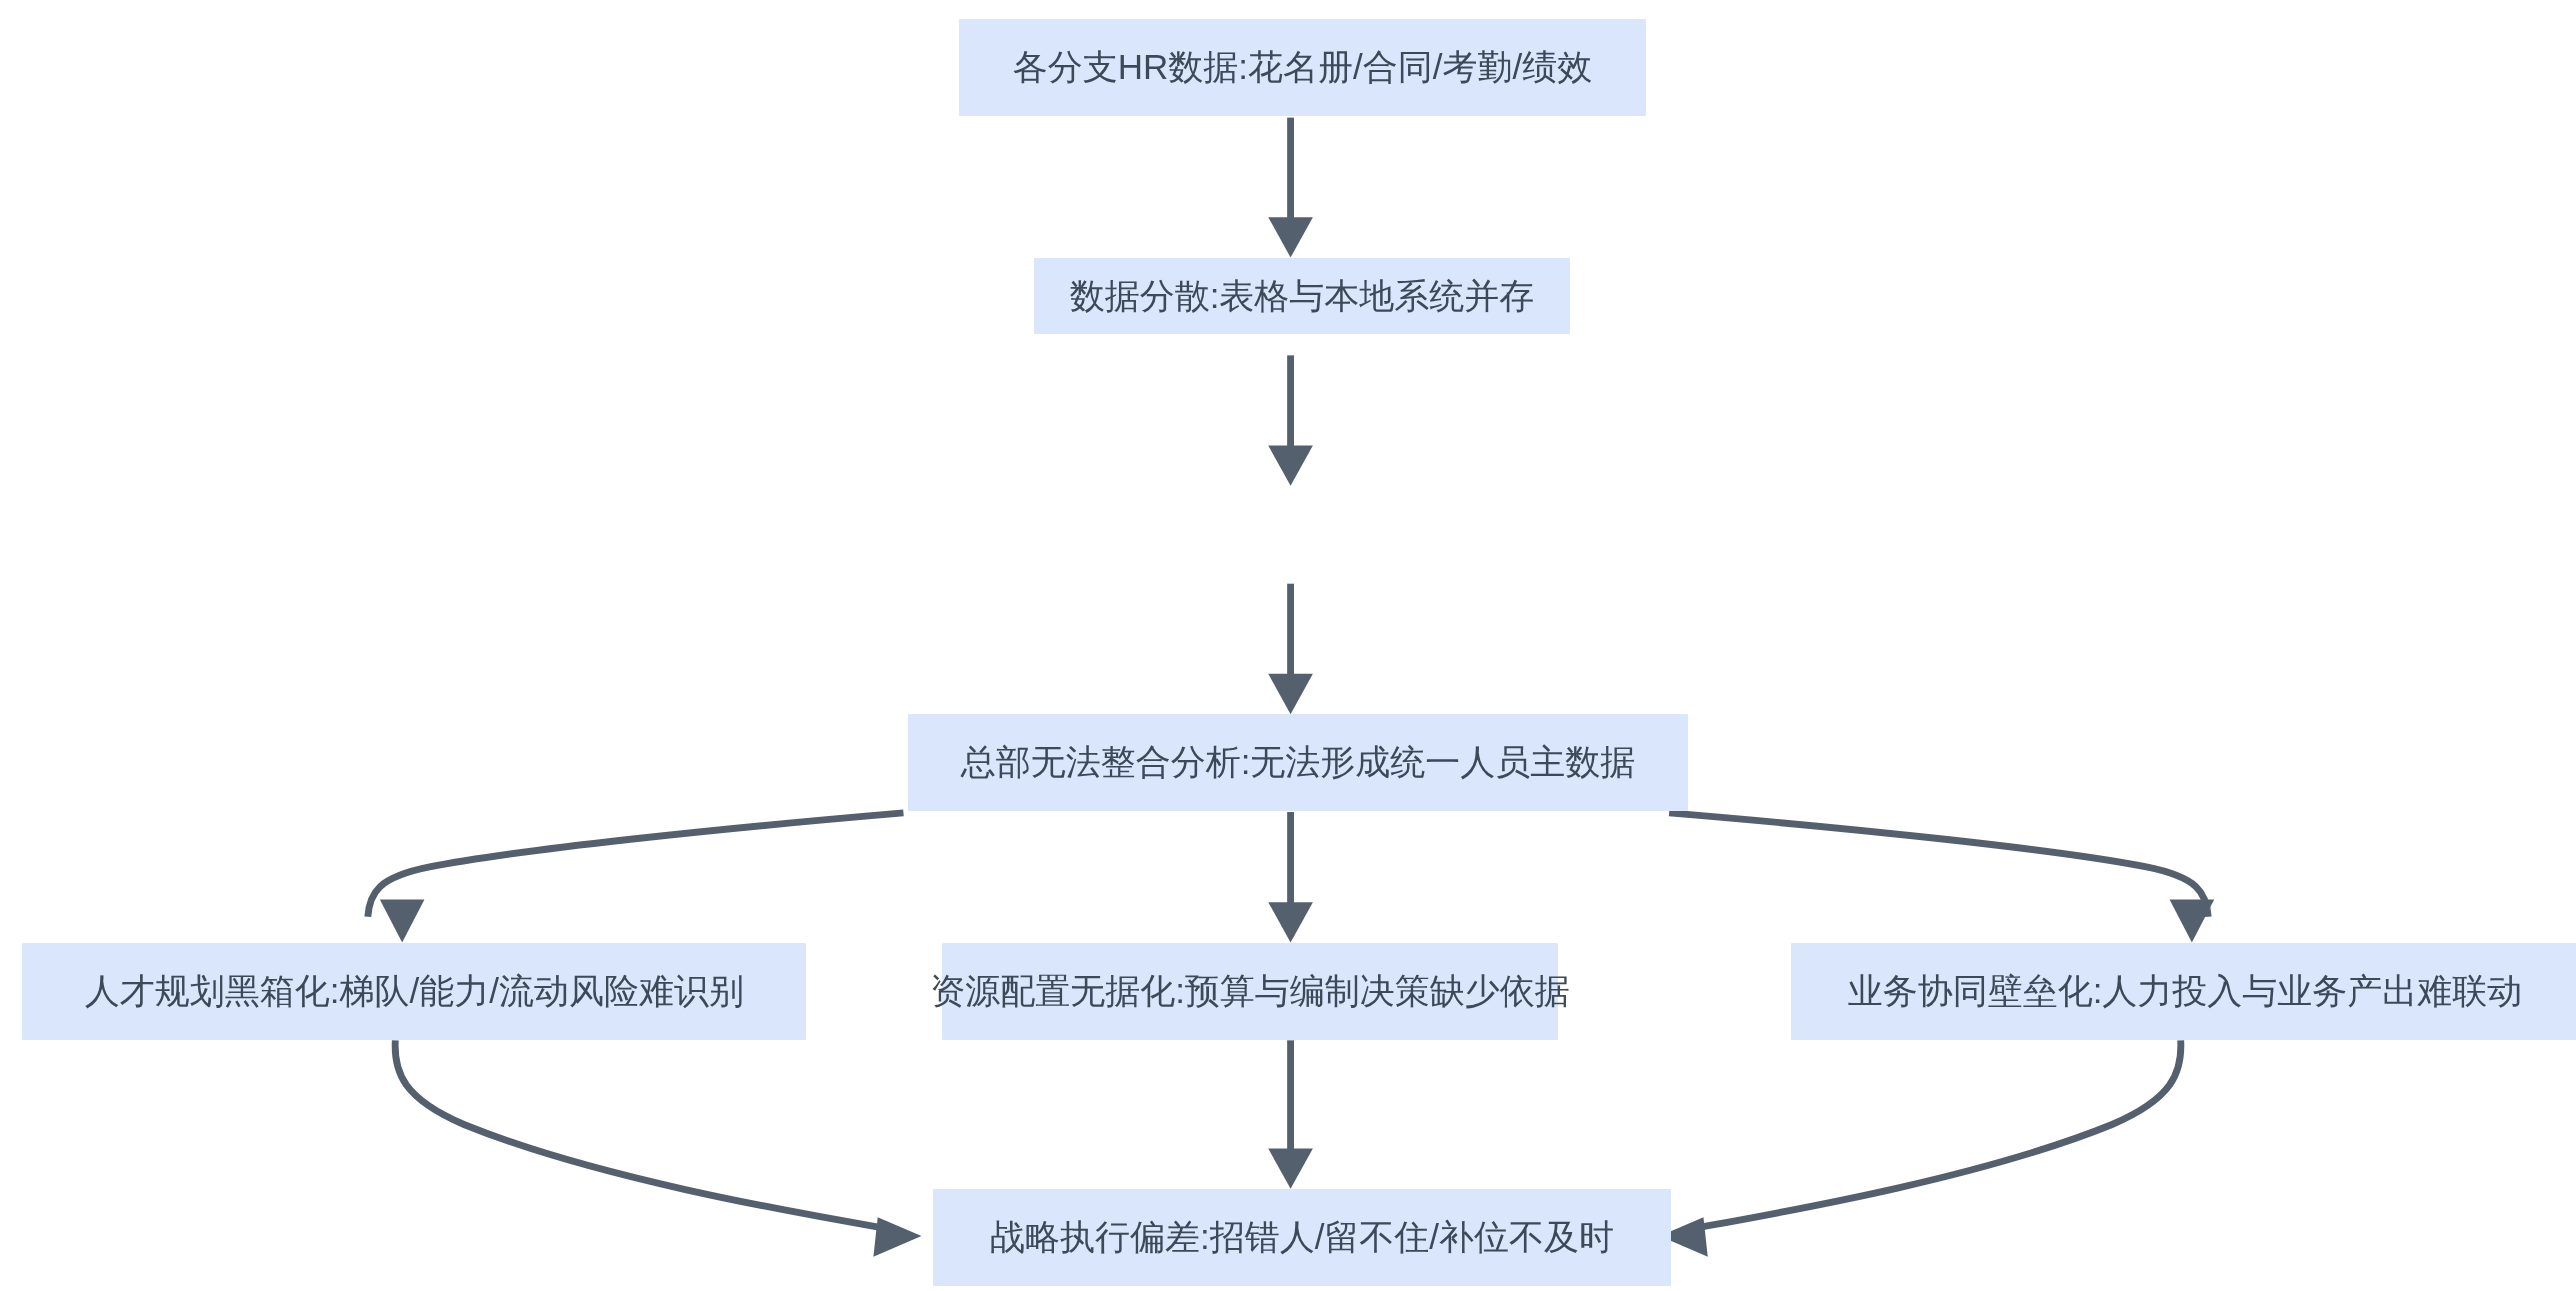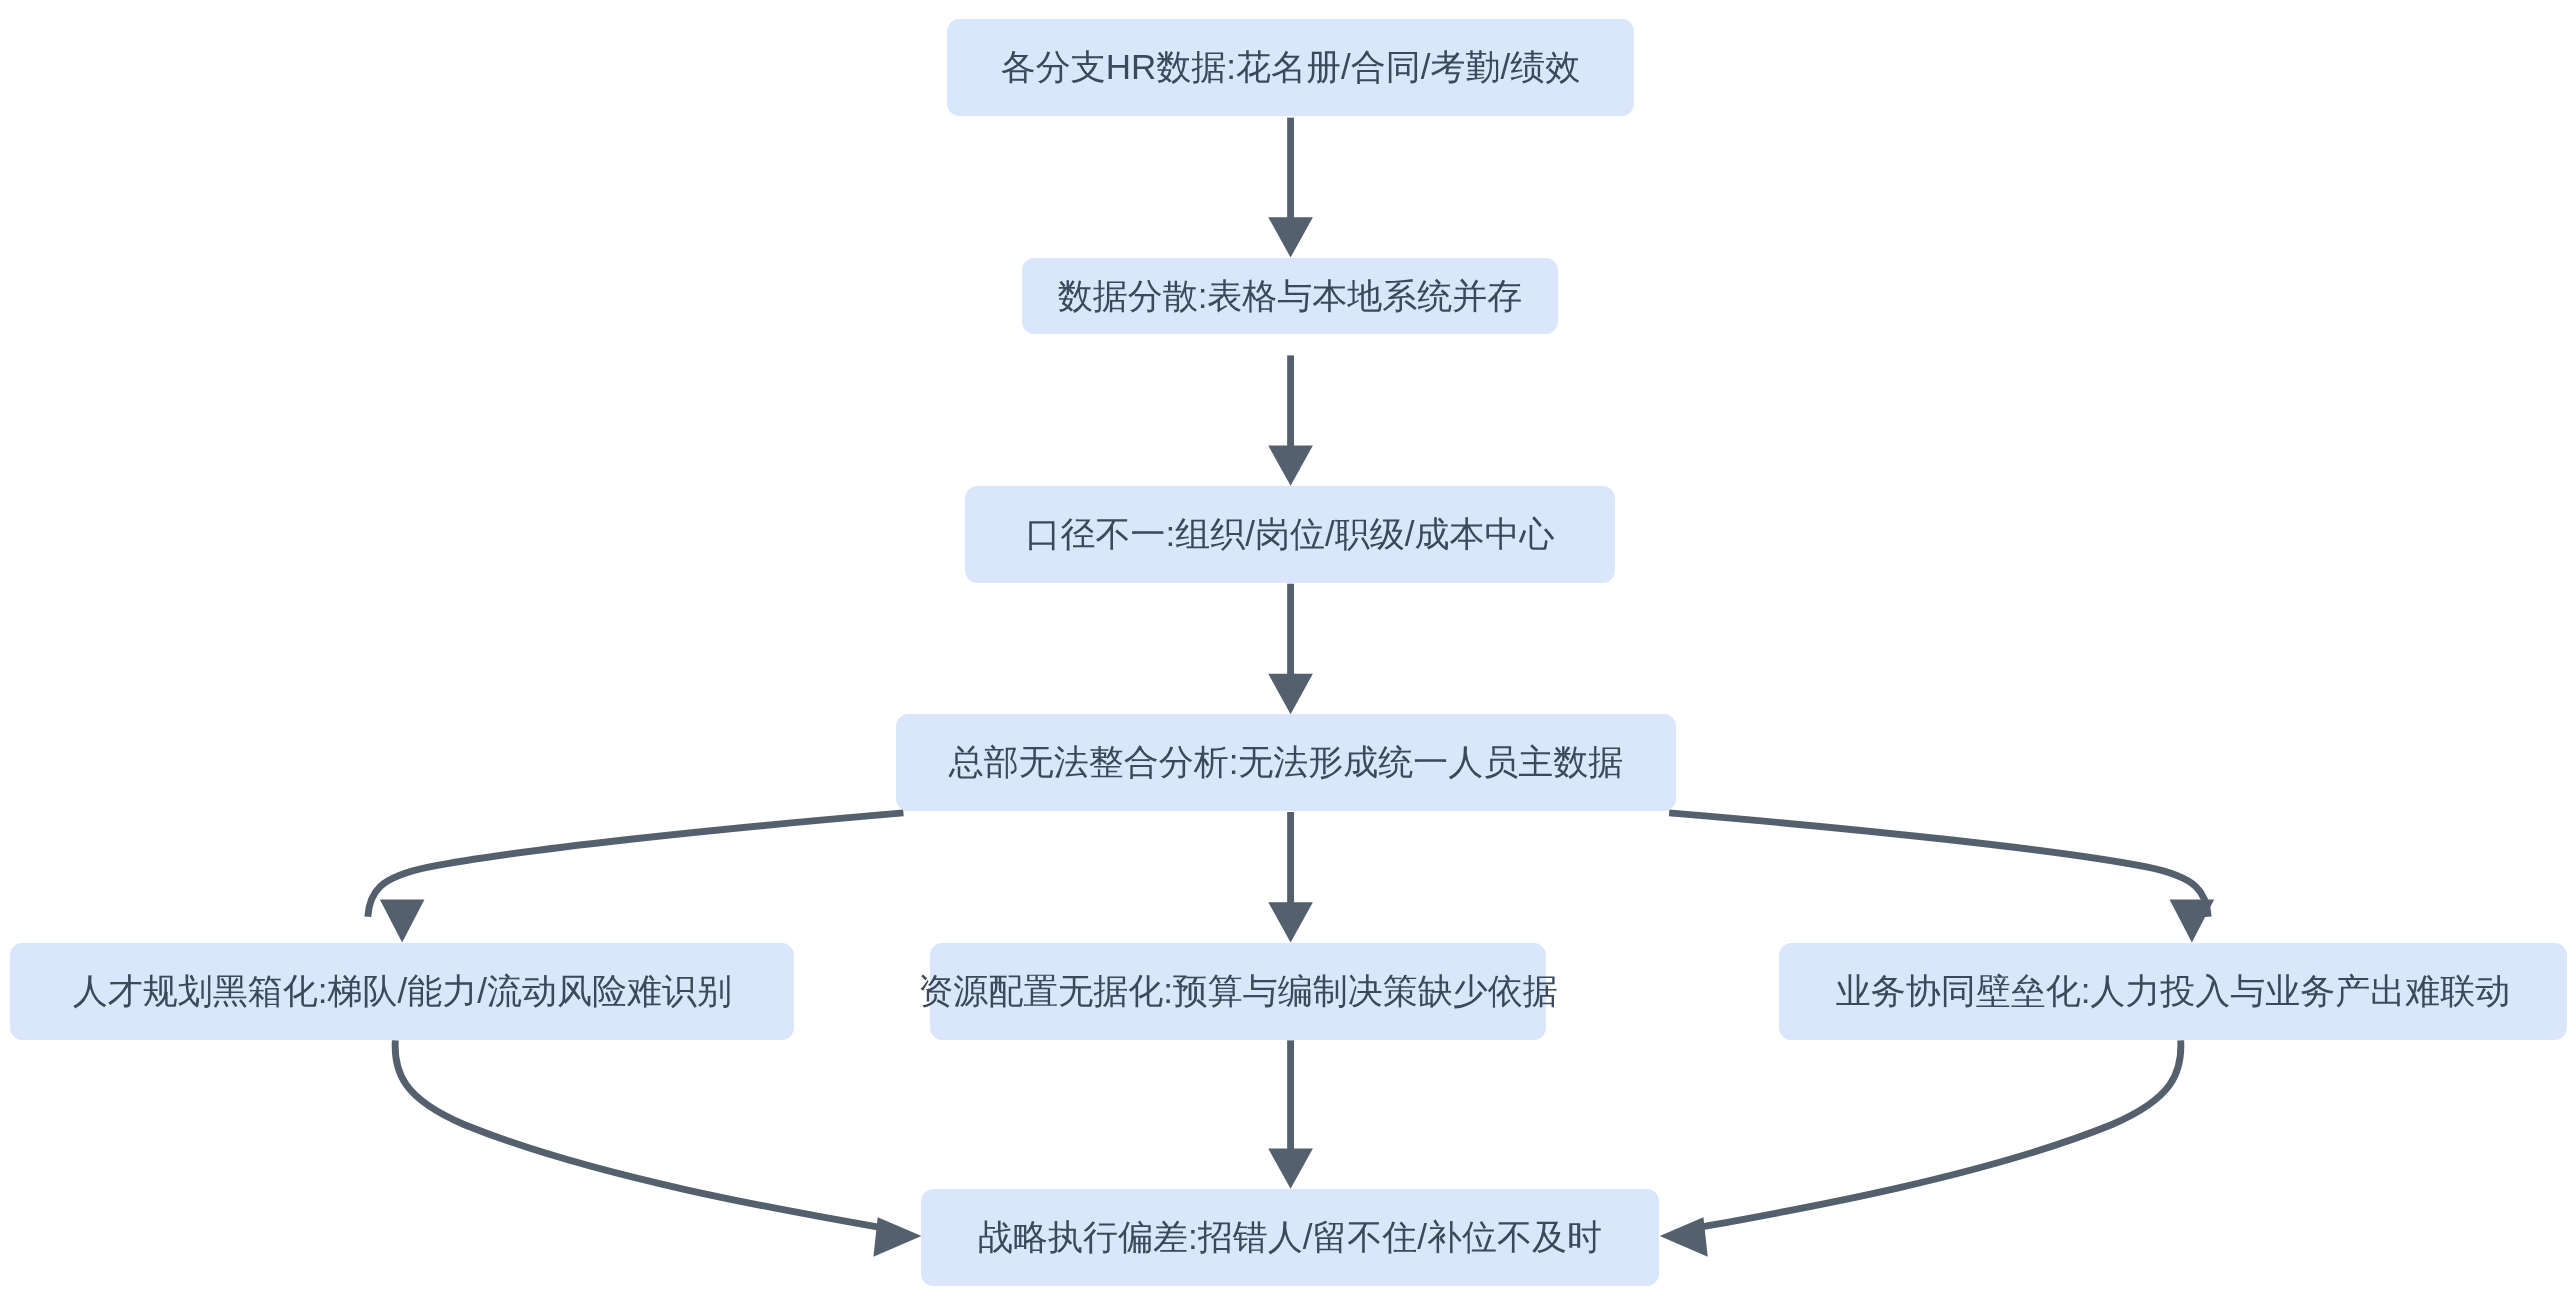--- a/index.html
+++ b/index.html
@@ -35,24 +35,25 @@
   }
   .edge-head {
     fill: #55606e;
     stroke: none;
   }
   .node {
     position: absolute;
     box-sizing: border-box;
     background: #d9e6fb;
     border: 0.9px solid #d9e6fb;
-    border-radius: 12px;
+    border-radius: 1px;
     display: flex;
     align-items: center;
     justify-content: center;
+    margin-left: 12px;
   }
   .node-label {
     color: #3b4a59;
     font-size: 35px;
     line-height: 1.15;
     white-space: nowrap;
     letter-spacing: 0px;
     font-weight: 400;
   }
 </style>
@@ -110,23 +111,20 @@
   </svg>
 
   <div class="node" style="left:947px; top:19px; width:687px; height:97px;">
     <span class="node-label">各分支HR数据:花名册/合同/考勤/绩效</span>
   </div>
 
   <div class="node" style="left:1022px; top:258px; width:536px; height:76px;">
     <span class="node-label">数据分散:表格与本地系统并存</span>
   </div>
 
-  <div class="node" style="left:965px; top:486px; width:650px; height:97px;">
-    <span class="node-label">口径不一:组织/岗位/职级/成本中心</span>
-  </div>
 
   <div class="node" style="left:10.3px; top:943px; width:784px; height:97px;">
     <span class="node-label">人才规划黑箱化:梯队/能力/流动风险难识别</span>
   </div>
 
   <div class="node" style="left:896px; top:714px; width:780px; height:97px;">
     <span class="node-label">总部无法整合分析:无法形成统一人员主数据</span>
   </div>
 
   <div class="node" style="left:930px; top:943px; width:616px; height:97px;">

